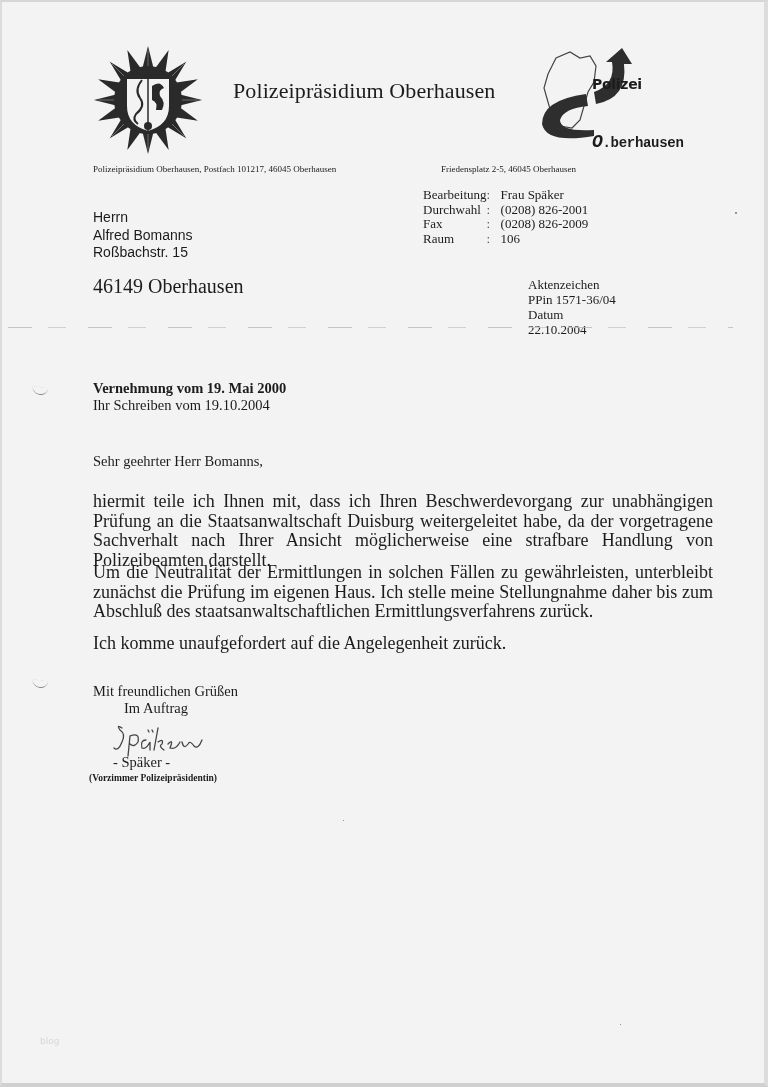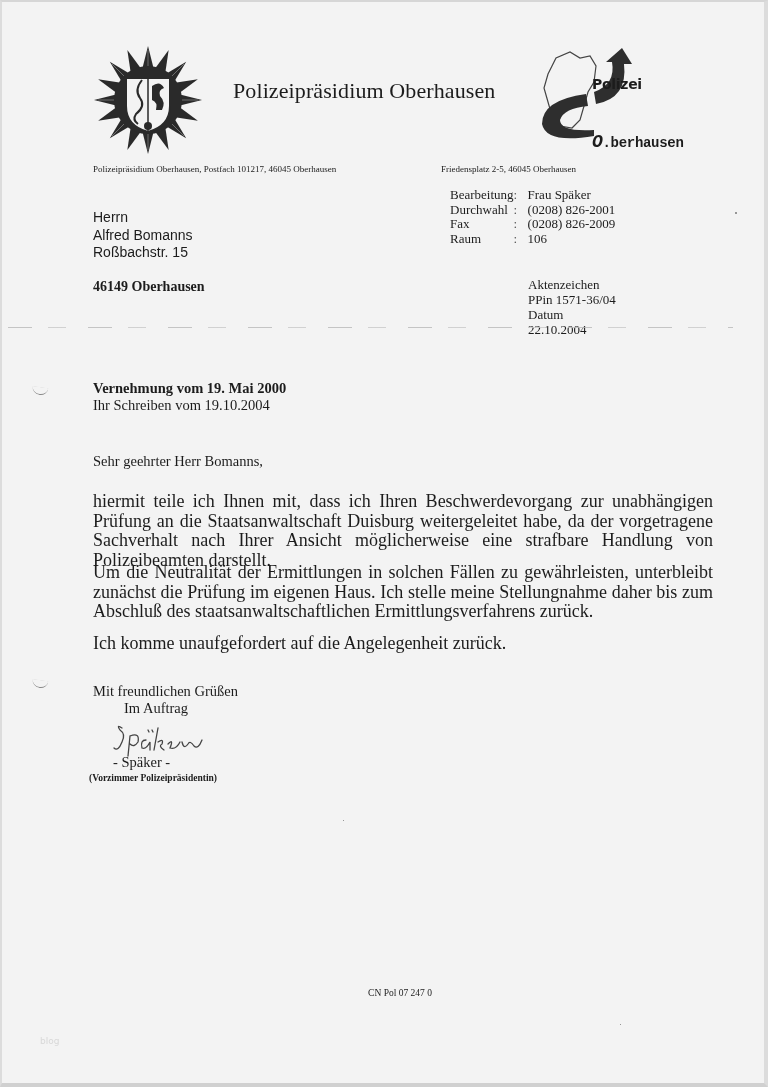--- a/index.html
+++ b/index.html
@@ -26,23 +26,23 @@
     .city-logo { left: 536px; top: 44px; width: 160px; height: 100px; }
     .city-logo .logo-text-1 { position: absolute; left: 56px; top: 32px; font-family: "DejaVu Sans", sans-serif; font-weight: bold; font-size: 14px; letter-spacing: -0.3px; }
     .city-logo .logo-text-2 { position: absolute; left: 56px; top: 64px; font-family: Liberation Mono, monospace; font-weight: bold; font-size: 14px; letter-spacing: -0.3px; white-space: nowrap; margin-top: 24px; }
     .city-logo .logo-o { font-style: italic; font-size: 18px; }
 
     .small { font-size: 9px; white-space: nowrap; }
     .sender-line { left: 93px; top: 164px; }
     .office-address { left: 441px; top: 164px; }
 
     .recipient { left: 93px; top: 209px; font-family: "Liberation Sans", "DejaVu Sans", sans-serif; font-size: 14px; line-height: 17.5px; }
-    .recipient .city { font-family: "Liberation Serif", serif; font-weight: bold; font-size: 14px; margin-top: 16px; }
-
-    .contact-table { left: 450px; top: 188px; font-size: 13px; line-height: 14.5px; border-collapse: collapse; }
+    .recipient .city { font-family: "Liberation Serif", serif; font-weight: normal; font-size: 20px; margin-top: 16px; }
+
+    .contact-table { left: 423px; top: 188px; font-size: 13px; line-height: 14.5px; border-collapse: collapse; }
     .contact-table td { padding: 0; vertical-align: top; white-space: nowrap; }
     .contact-table .k { width: 62px; }
     .contact-table .c { width: 14px; text-align: left; color: #555; }
 
     .ref-block { left: 528px; top: 277px; font-size: 13px; line-height: 15px; }
 
     .fold-line { left: 8px; top: 327px; width: 725px; height: 1px;
       background: repeating-linear-gradient(90deg, #b8b8b8 0 24px, transparent 24px 40px, #c8c8c8 40px 58px, transparent 58px 80px);
       opacity: 0.8; }
 
@@ -190,16 +190,15 @@
 <svg class="abs signature" viewBox="0 0 110 40">
   <path d="M10,8 Q4,4 8,10 Q14,14 10,22 Q6,32 2,28 M18,16 L16,36 M18,16 Q28,12 26,22 Q22,28 18,24 M34,20 Q28,20 30,28 Q34,30 38,22 L38,30 M36,10 l1,2 M40,10 l1,2 M46,8 L42,30 M46,22 Q52,18 50,24 Q46,26 52,30 M56,24 Q62,18 58,28 Q64,30 68,22 M70,22 Q72,30 76,24 Q78,20 82,26 Q86,30 90,20" fill="none" stroke="#444" stroke-width="1.3" stroke-linecap="round"></path>
 </svg>
 <div class="abs signer">- Späker -</div>
 <div class="abs signer-role">(Vorzimmer Polizeipräsidentin)</div>
 
 <div class="abs speck" style="left:343px;top:820px;width:1px;height:1px;"></div>
 <div class="abs speck" style="left:620px;top:1024px;width:1px;height:1px;"></div>
 
 <div class="abs footer">
-  <div>CN Pol 07 247 0</div>
 </div>
 
 <div class="abs watermark">blog</div>
 
 </body></html>

